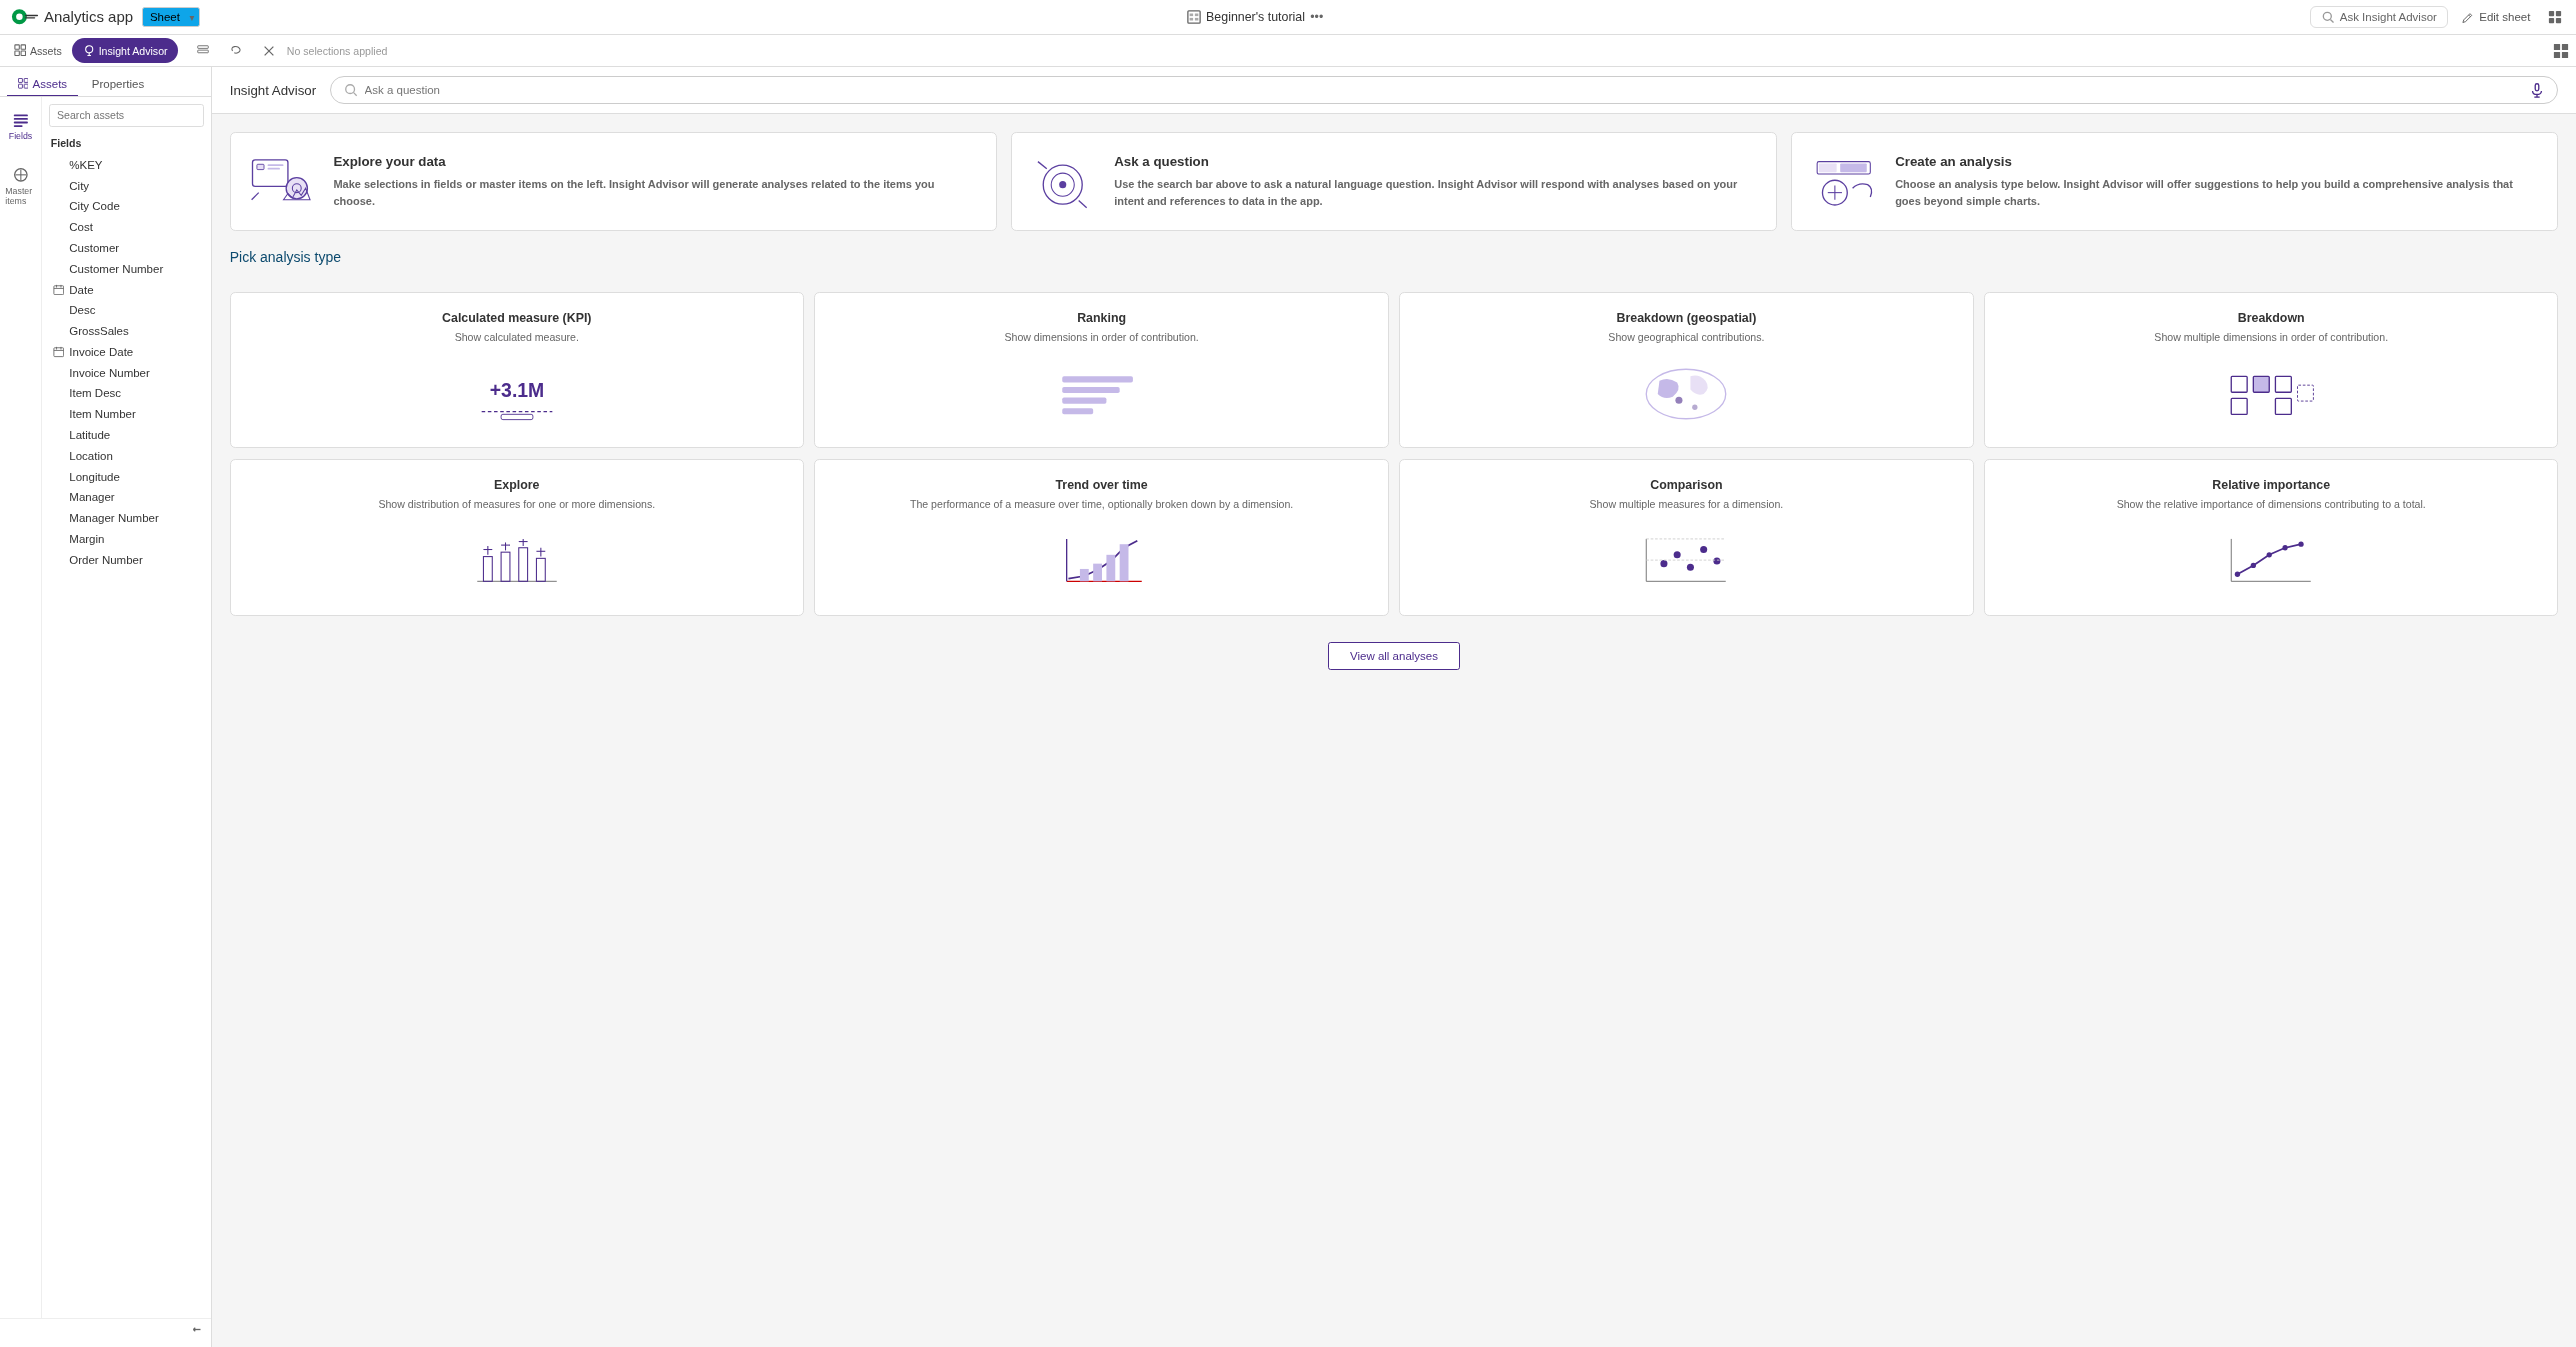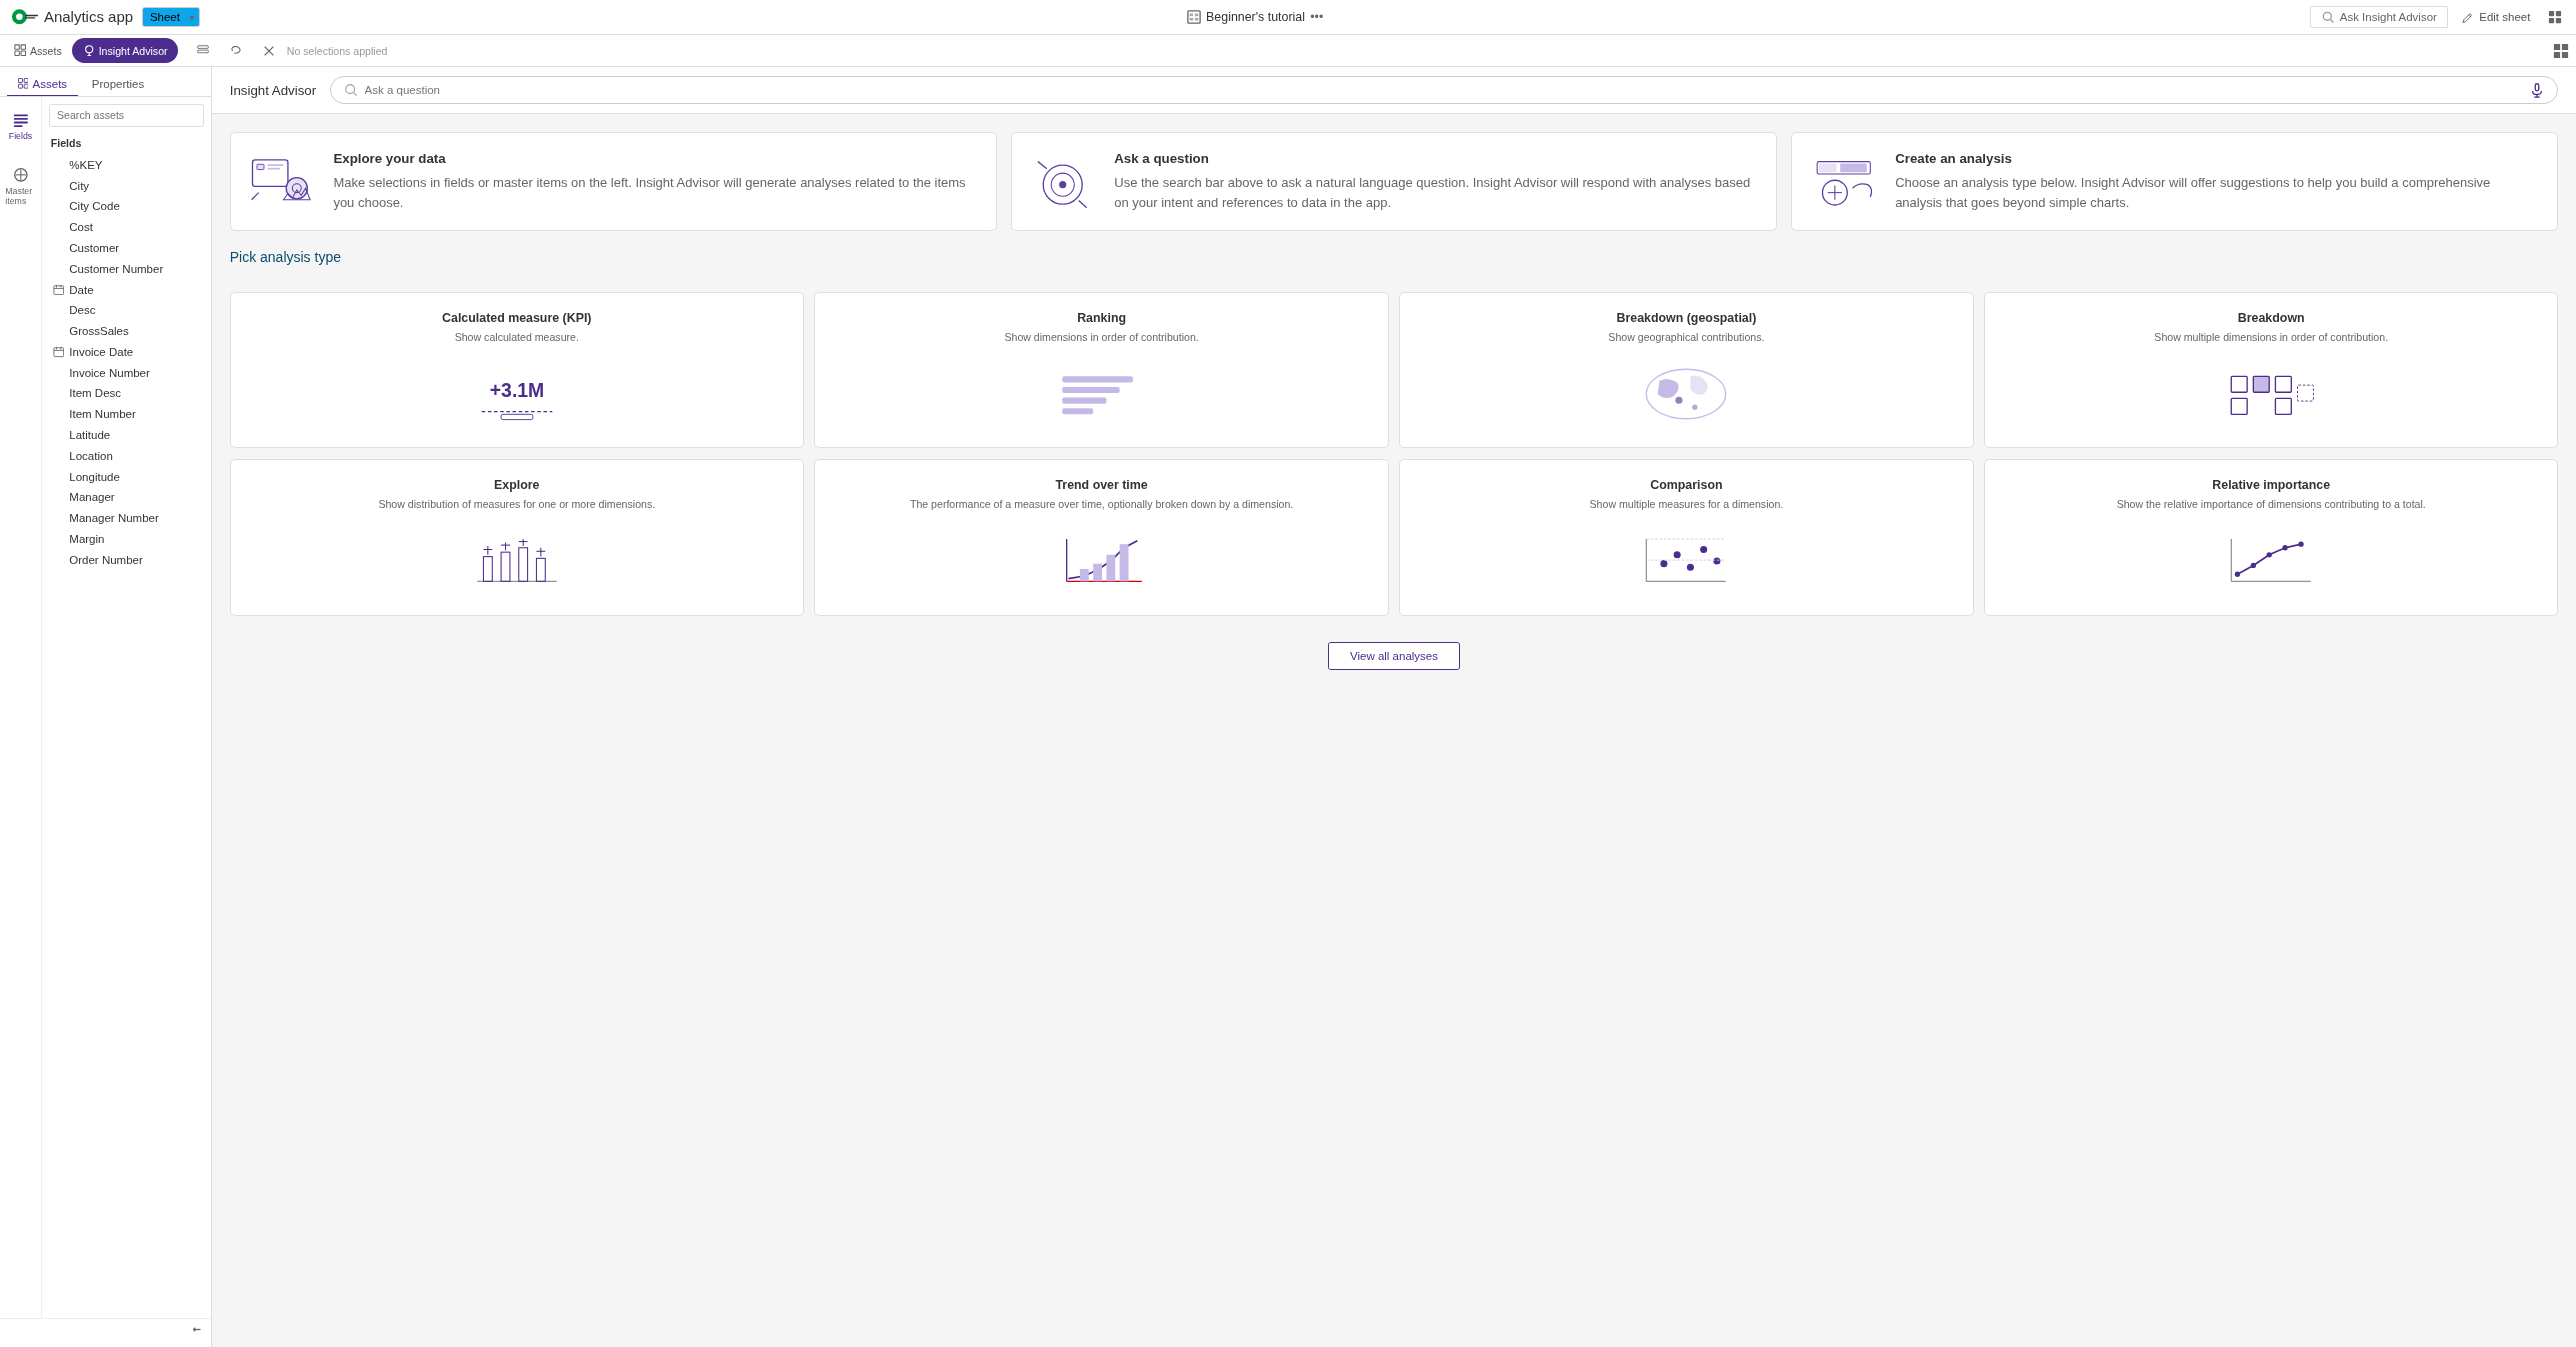--- a/index.html
+++ b/index.html
@@ -69,21 +69,21 @@
       display: flex;
       align-items: center;
       gap: 7px;
       margin-left: auto;
     }
     .ask-insight-btn {
       display: flex;
       align-items: center;
       gap: 5.3px;
       border: 0.9px solid #ddd;
-      border-radius: 1px;
+      border-radius: 6px;
       padding: 3.5px 10.6px;
       font-size: 11.5px;
       cursor: pointer;
       background: #fff;
       color: #666;
     }
     .edit-sheet-btn {
       display: flex;
       align-items: center;
       gap: 4.4px;
@@ -297,23 +297,24 @@
       height: 62px;
       flex-shrink: 0;
     }
     .intro-card-content h3 {
       font-size: 13.3px;
       font-weight: 600;
       color: #333;
       margin-bottom: 7px;
     }
     .intro-card-content p {
-      font-size: 13px;
+      font-size: 11px;
       color: #666;
       line-height: 1.5;
+      font-weight: bold;
     }
 
     
     .analysis-section {
       padding: 0 17.7px 17.7px;
     }
     .analysis-section-title {
       font-size: 14px;
       font-weight: 400;
       color: #0c4a6e;

